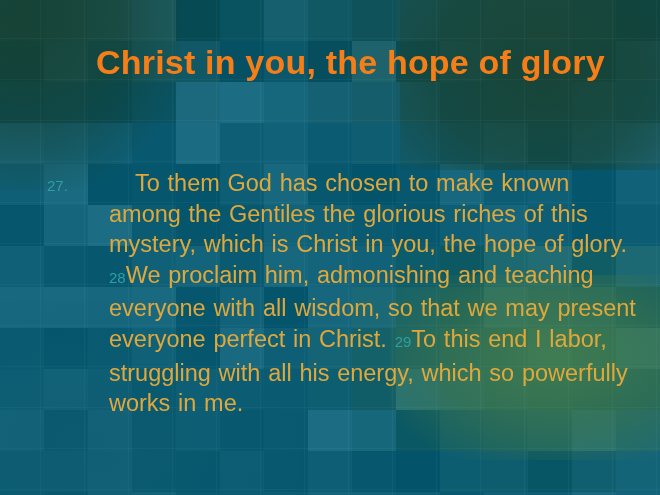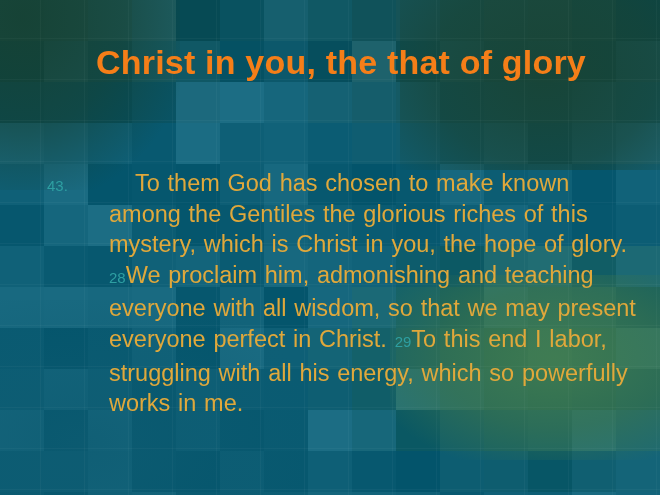--- a/index.html
+++ b/index.html
@@ -331,23 +331,23 @@
       <div class="tile" style="left: 616px; top: 492px; width: 44px; height: 41px; background: rgb(19, 100, 123);"></div>
     </div>
   <div id="bg-wash-green-tl"></div>
   <div id="bg-wash-green-tr"></div>
   <div id="bg-wash-green-r"></div>
   <div id="bg-wash-teal-bl"></div>
   <div id="bg-grid"></div>
 
   <div id="content">
 
-    <h1 id="slide-title">Christ in you, the that of glory</h1>
+    <h1 id="slide-title">Christ in you, the hope of glory</h1>
 
     <div id="body-block">
 
-      <span id="verse-marker">43.</span>
+      <span id="verse-marker">27.</span>
 
       <p id="verse-text"><span>To them God has chosen to make known among the Gentiles  the glorious riches of this mystery,  which is Christ in you,  the hope of glory. </span><span class="verse-num">28</span><span>We proclaim him, admonishing and teaching everyone with all wisdom, so that we may present everyone  perfect in Christ. </span><span class="verse-num">29</span><span>To this end I labor, struggling with all his energy, which so powerfully works in me.</span></p>
 
     </div>
   </div>
 </div>
 
 </body></html>

